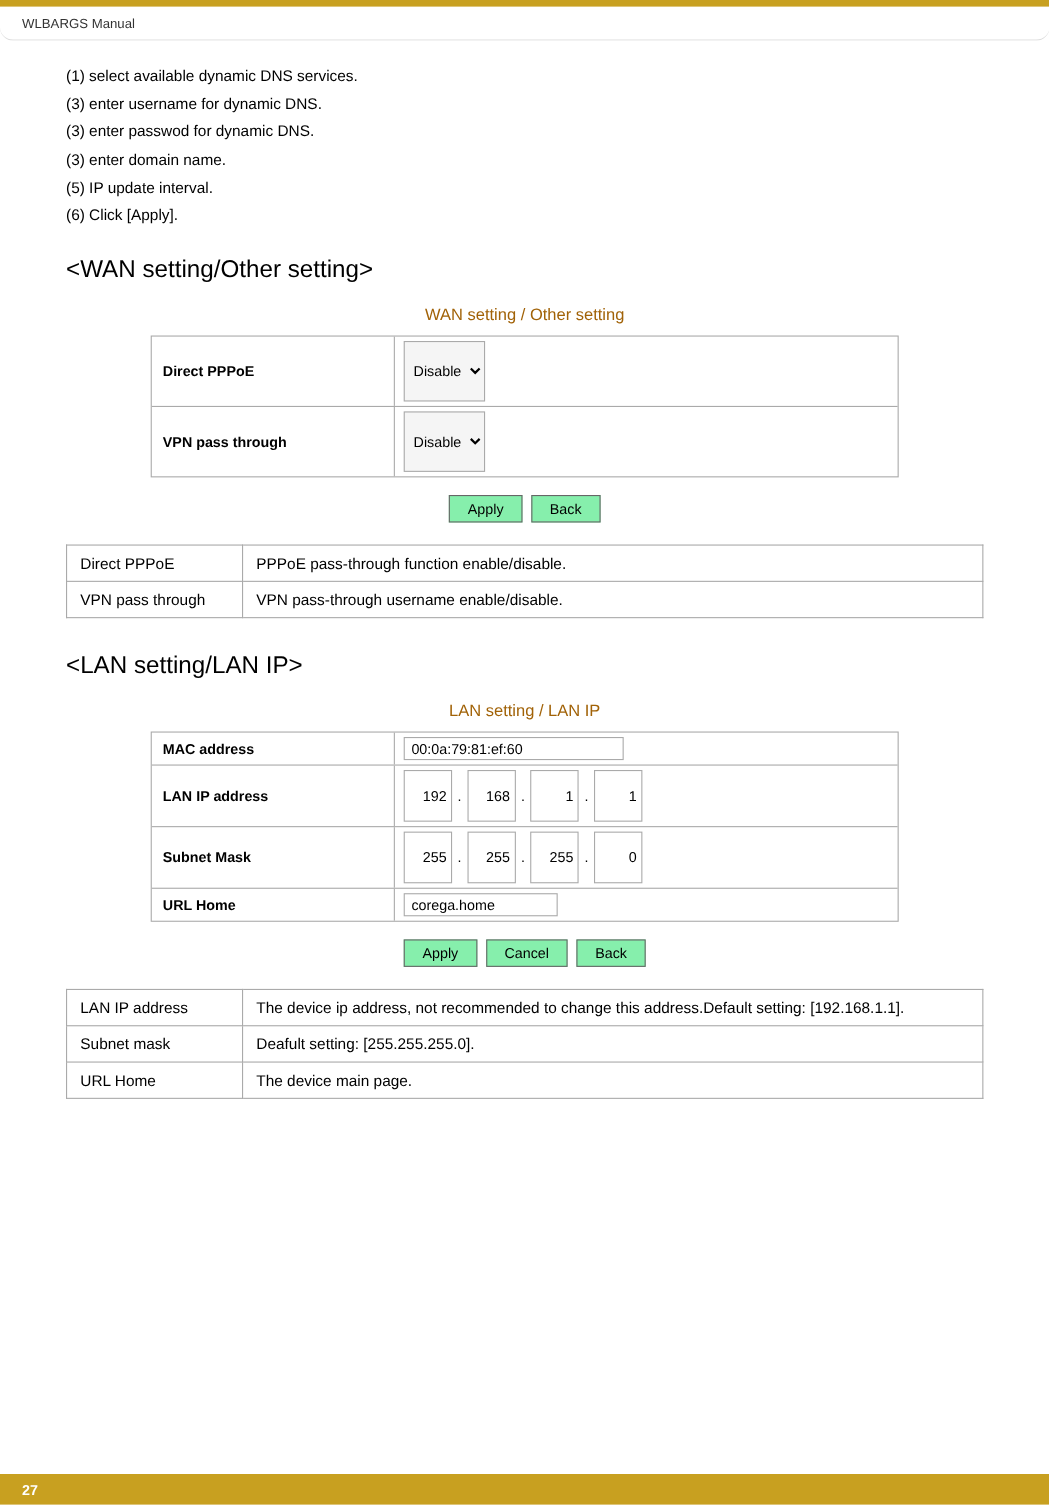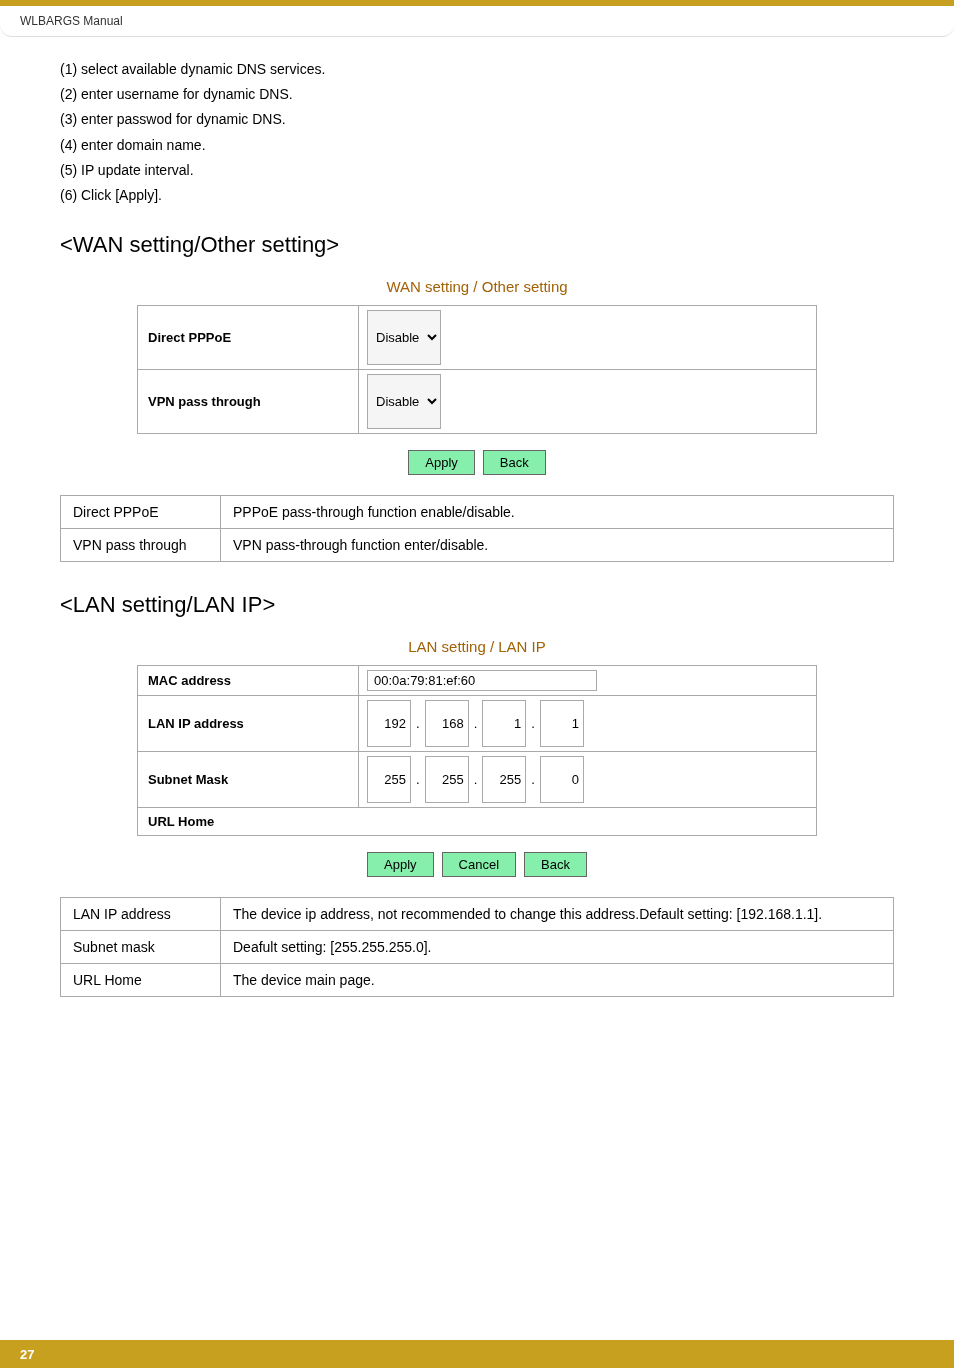--- a/index.html
+++ b/index.html
@@ -123,21 +123,21 @@
     .text-input {
       border: 1px solid #aaa;
       padding: 2px 6px;
       font-size: 13px;
       width: 140px;
     }
     .mac-input {
       border: 1px solid #aaa;
       padding: 2px 6px;
       font-size: 13px;
-      width: 230px;
+      width: 200px;
     }
     .page-footer {
       position: absolute;
       bottom: 0;
       left: 0;
       right: 0;
       height: 28px;
       background: #c8a020;
       display: flex;
       align-items: center;
@@ -161,23 +161,23 @@
 <div class="top-bar"></div>
 
 <div class="header">
   <span>WLBARGS Manual</span>
 </div>
 
 <div class="content">
 
   <div class="instructions">
     <div>(1) select available dynamic DNS services.</div>
-    <div>(2) enter username for dynamic DNS.</div>
+    <div>(3) enter username for dynamic DNS.</div>
     <div>(3) enter passwod for dynamic DNS.</div>
-    <div>(4) enter domain name.</div>
+    <div>(3) enter domain name.</div>
     <div>(5) IP update interval.</div>
     <div>(6) Click [Apply].</div>
   </div>
 
   <div class="wan-section">
     <div class="section-heading">&lt;WAN setting/Other setting&gt;</div>
 
     <div class="section-title-colored">WAN setting / Other setting</div>
 
     <div class="form-box">
@@ -207,21 +207,21 @@
     </div>
 
     <table class="info-table">
       <tbody>
         <tr>
           <td>Direct PPPoE</td>
           <td>PPPoE pass-through function enable/disable.</td>
         </tr>
         <tr>
           <td>VPN pass through</td>
-          <td>VPN pass-through function enter/disable.</td>
+          <td>VPN pass-through username enable/disable.</td>
         </tr>
       </tbody>
     </table>
   </div>
 
   <div class="lan-section">
     <div class="section-heading">&lt;LAN setting/LAN IP&gt;</div>
 
     <div class="section-title-colored">LAN setting / LAN IP</div>
 
@@ -251,20 +251,23 @@
           <span class="ip-sep">.</span>
           <input type="text" class="ip-input" value="255" style="">
           <span class="ip-sep">.</span>
           <input type="text" class="ip-input" value="255" style="">
           <span class="ip-sep">.</span>
           <input type="text" class="ip-input" value="0" style="">
         </div>
       </div>
       <div class="form-row">
         <div class="form-label">URL Home</div>
+        <div class="form-value">
+          <input type="text" class="text-input" value="corega.home" style="">
+        </div>
       </div>
     </div>
 
     <div class="button-row">
       <button class="btn">Apply</button>
       <button class="btn">Cancel</button>
       <button class="btn">Back</button>
     </div>
 
     <table class="info-table">

